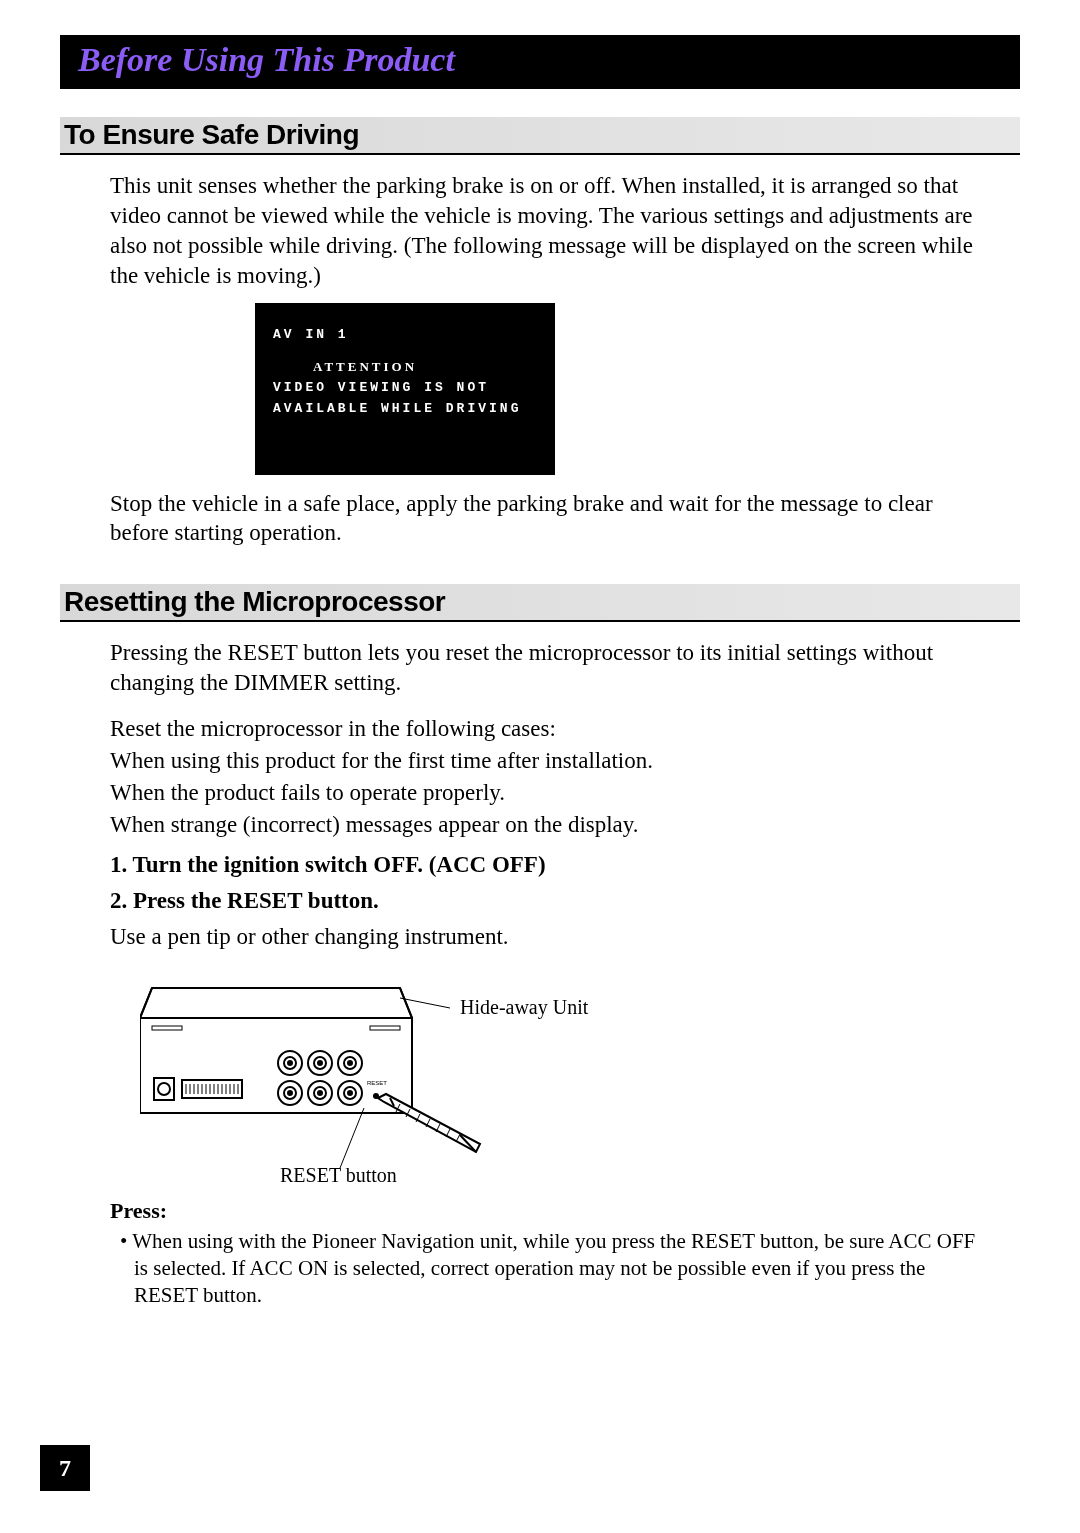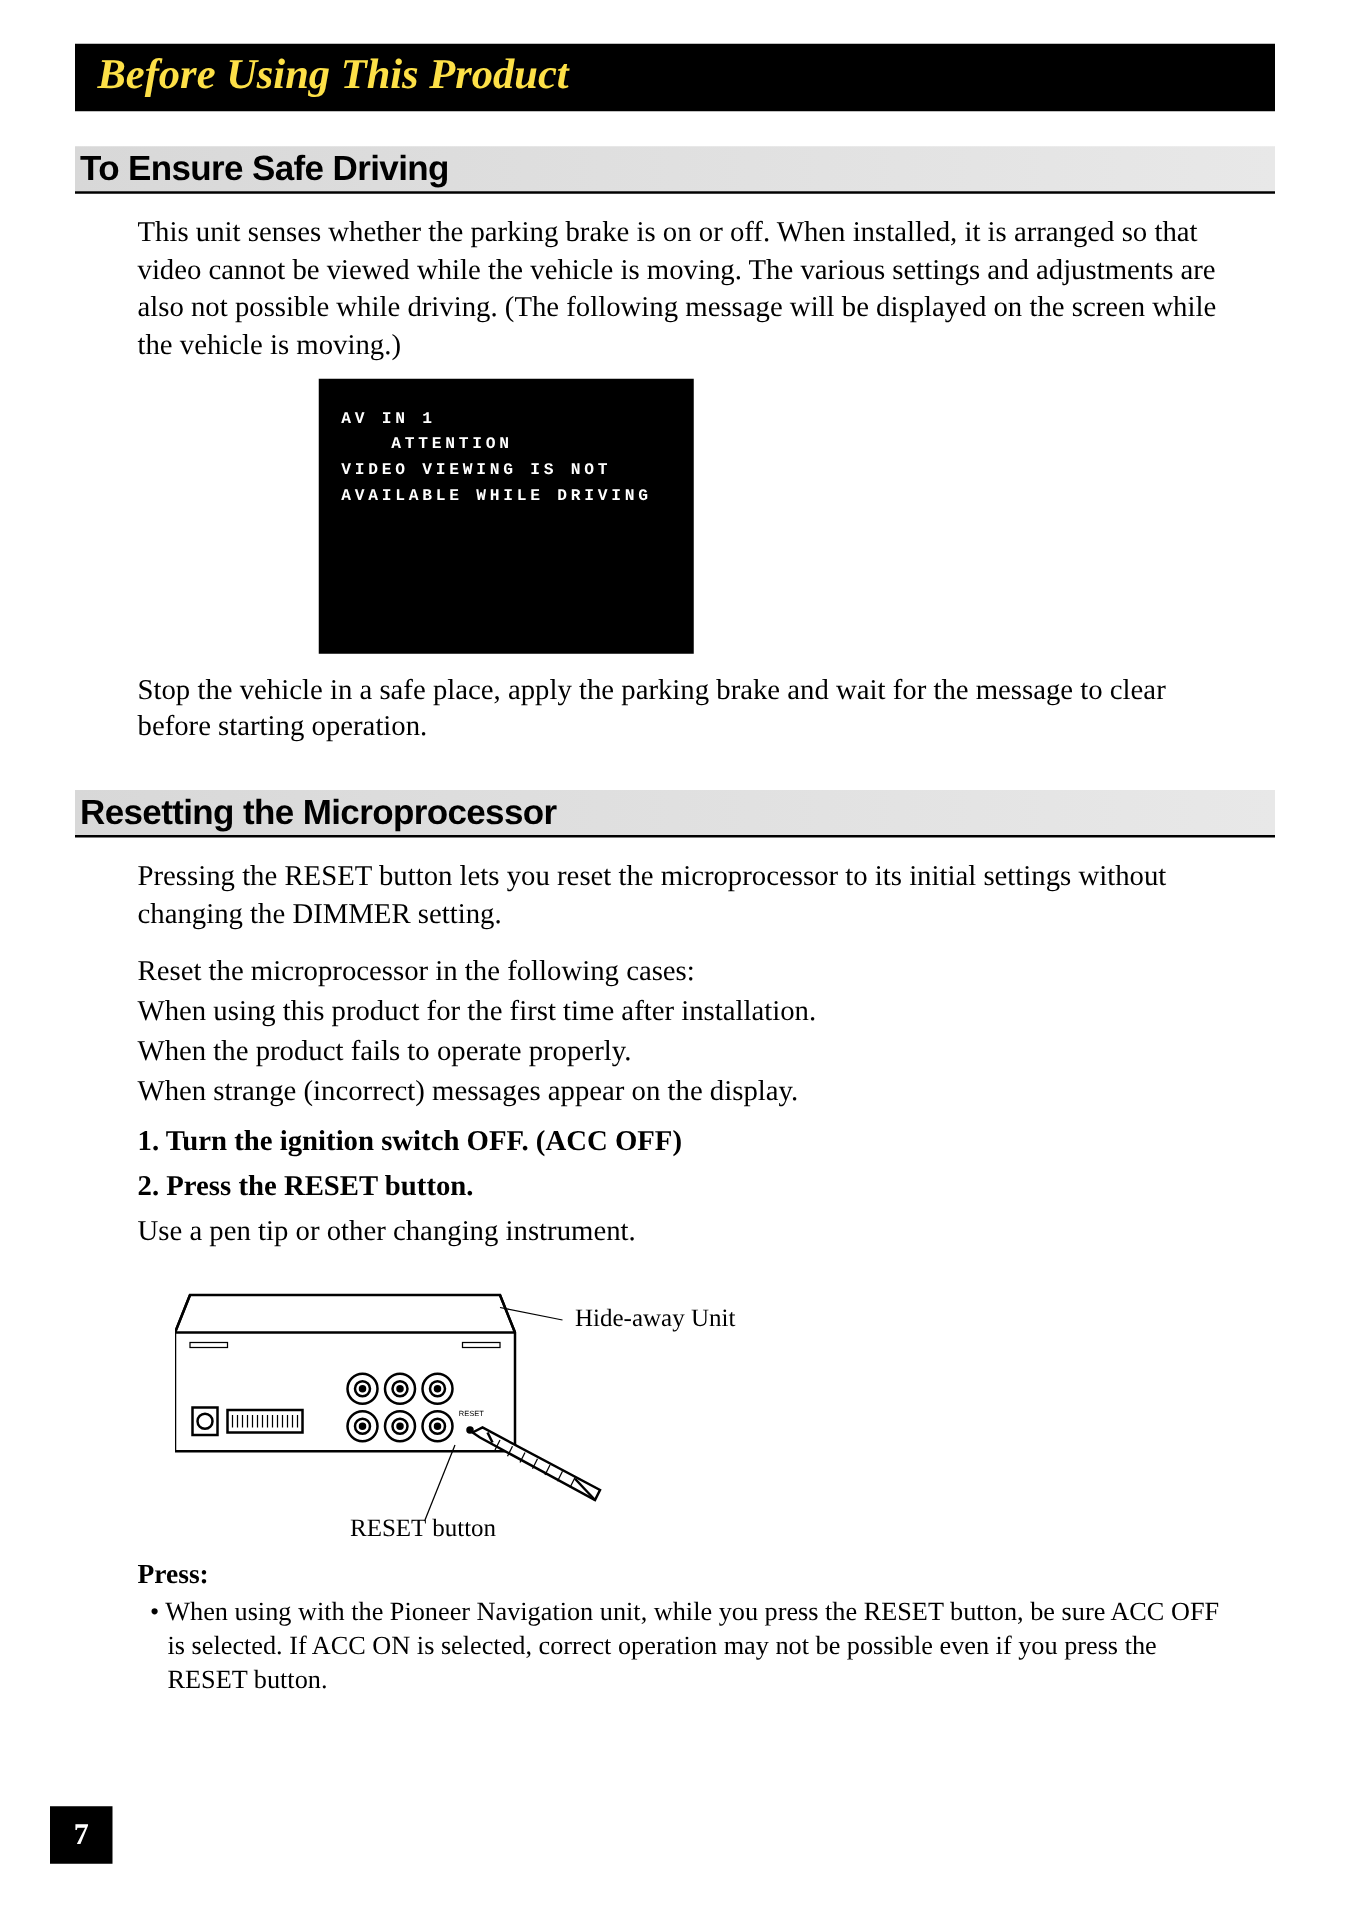--- a/index.html
+++ b/index.html
@@ -9,21 +9,21 @@
     background: #fff;
     font-family: "Times New Roman", Times, serif;
     color: #000;
     position: relative;
   }
   .page {
     padding: 35px 60px 0 60px;
   }
   .chapter-bar {
     background: #000;
-    color: #fde047;
+    color: #8b5cf6;
     font-style: italic;
     font-weight: bold;
     font-size: 34px;
     padding: 6px 12px 10px 18px;
     margin-bottom: 28px;
   }
   .section-bar {
     background: linear-gradient(to right, #d8d8d8, #e8e8e8);
     border-bottom: 2px solid #000;
     font-family: Liberation Sans, sans-serif;
@@ -34,33 +34,33 @@
     letter-spacing: -0.5px;
   }
   .body-text {
     font-size: 23px;
     line-height: 1.3;
     margin: 0 0 12px 50px;
     max-width: 870px;
   }
   .screen-message {
     width: 300px;
-    height: 220px;
+    height: 172px;
     background: #000;
     color: #fff;
     font-family: "Courier New", monospace;
     font-size: 13px;
     letter-spacing: 3px;
     padding: 22px 18px;
     margin: 6px 0 14px 195px;
     line-height: 1.6;
     font-weight: bold;
   }
   .screen-l1 { }
-  .screen-l2 { margin-top: 0; padding-left: 40px; }
+  .screen-l2 { margin-top: 12px; padding-left: 40px; font-family: Liberation Serif, serif; }
   .screen-l3 { }
   .screen-l4 { }
   .section2 { margin-top: 36px; }
   .steps {
     margin: 12px 0 0 50px;
     list-style: none;
     counter-reset: step;
   }
   .steps li {
     counter-increment: step;

